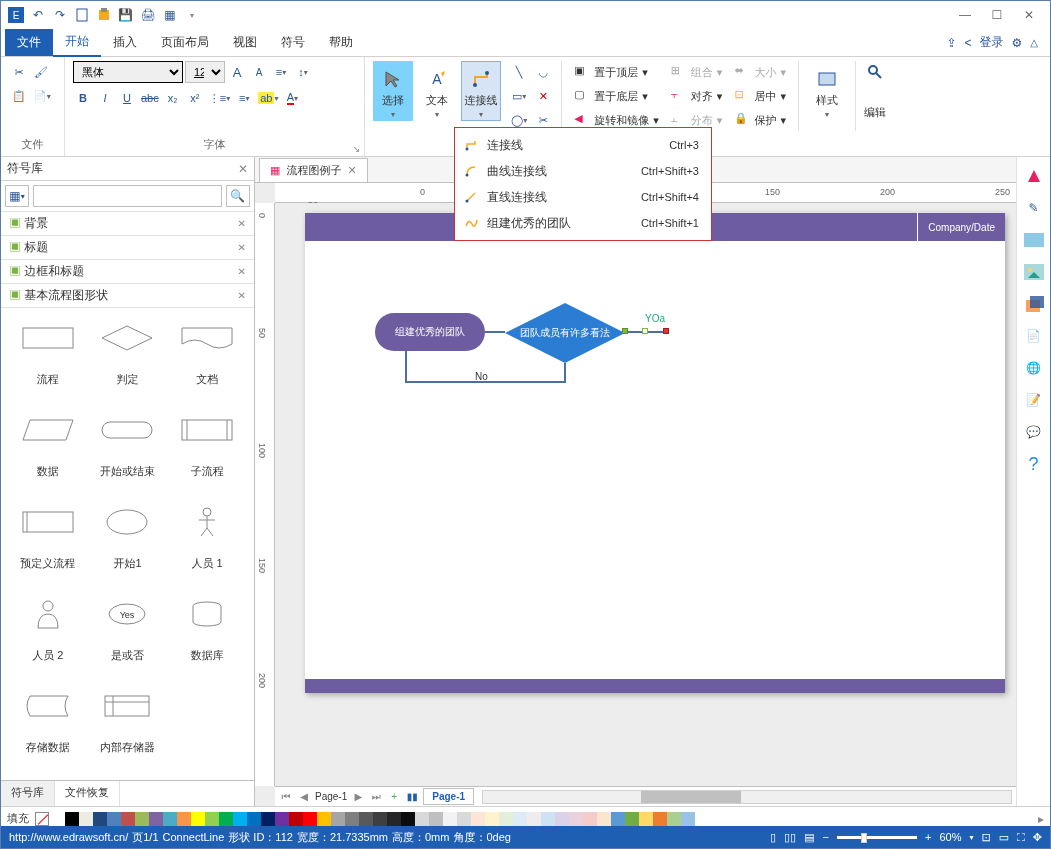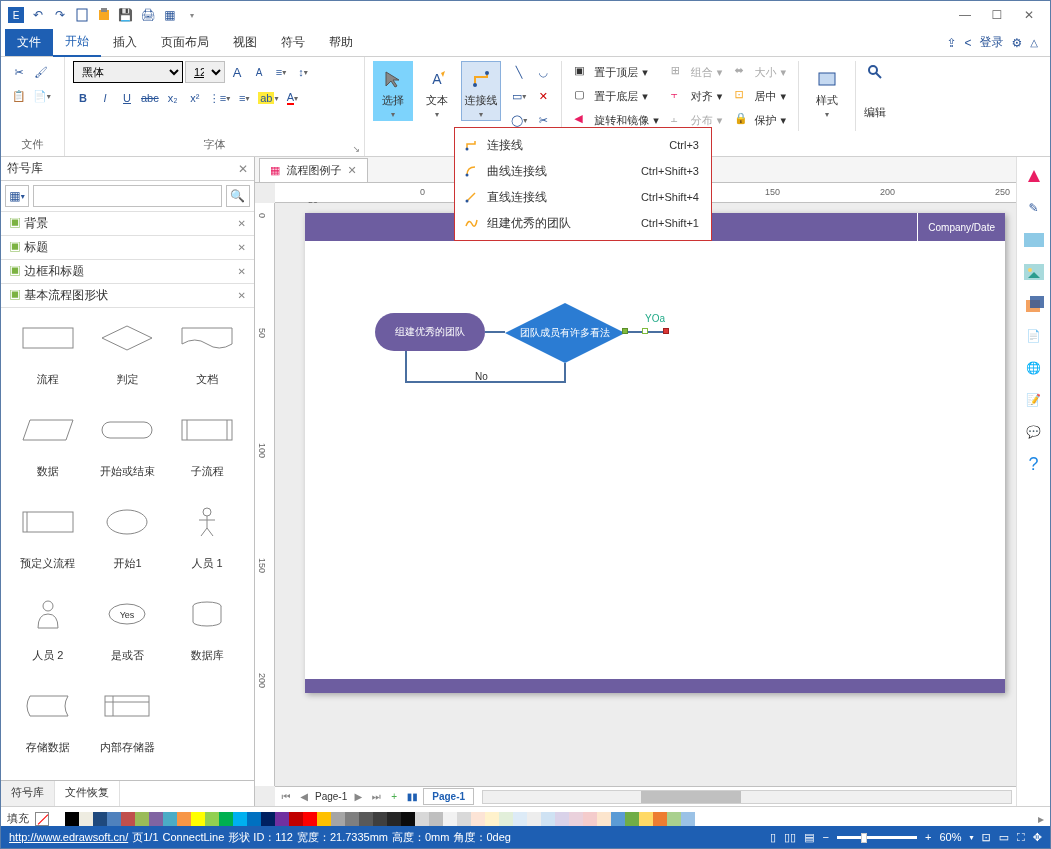--- a/index.html
+++ b/index.html
@@ -68,21 +68,21 @@
 .page-tab.active { color:#1e5fb3; font-weight:bold; }
 .scrollbar-h { flex:1; height:14px; background:#f0f0f0; border:1px solid #d0d0d0; margin:0 4px; position:relative; }
 .scrollbar-h .thumb { position:absolute; left:30%; width:100px; height:100%; background:#c0c0c0; }
 .right-toolbar { width:34px; background:#fff; border-left:1px solid #e0e0e0; display:flex; flex-direction:column; align-items:center; gap:6px; padding-top:6px; }
 .rt-btn { width:26px; height:26px; display:flex; align-items:center; justify-content:center; cursor:pointer; color:#2a5599; }
 .color-bar { height:20px; display:flex; align-items:flex-end; background:#fff; border-top:1px solid #d0d0d0; }
 .color-label { padding:0 6px; font-size:11px; }
 .color-swatches { display:flex; flex:1; overflow:hidden; }
 .swatch { width:14px; height:14px; flex-shrink:0; cursor:pointer; }
 .statusbar { height:22px; background:#1e5fb3; color:#fff; display:flex; align-items:center; padding:0 8px; font-size:11px; gap:4px; }
-.statusbar a { color:#fff; text-decoration:underline; }
+.statusbar a { color:#fff; }
 .status-right { margin-left:auto; display:flex; align-items:center; gap:8px; }
 .zoom-slider { width:80px; height:3px; background:#fff; position:relative; }
 .zoom-slider .knob { position:absolute; top:-3px; left:30%; width:6px; height:10px; background:#fff; border:1px solid #ccc; }
 
 .dropdown { position:absolute; top:70px; left:453px; width:258px; background:#fff; border:1px solid #cc3333; z-index:100; padding:4px 0; }
 .dd-item { display:flex; align-items:center; justify-content:space-between; height:26px; padding:0 12px 0 8px; cursor:pointer; font-size:12px; }
 .dd-item .left { display:flex; align-items:center; gap:8px; }
 .dd-item .ico { width:16px; height:16px; display:inline-flex; align-items:center; justify-content:center; }
 .dd-item .shortcut { color:#333; font-size:11px; }
 

